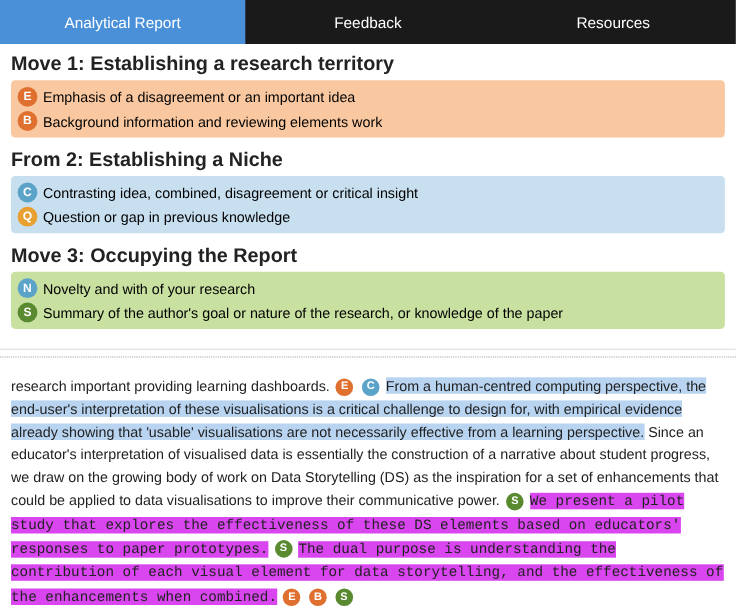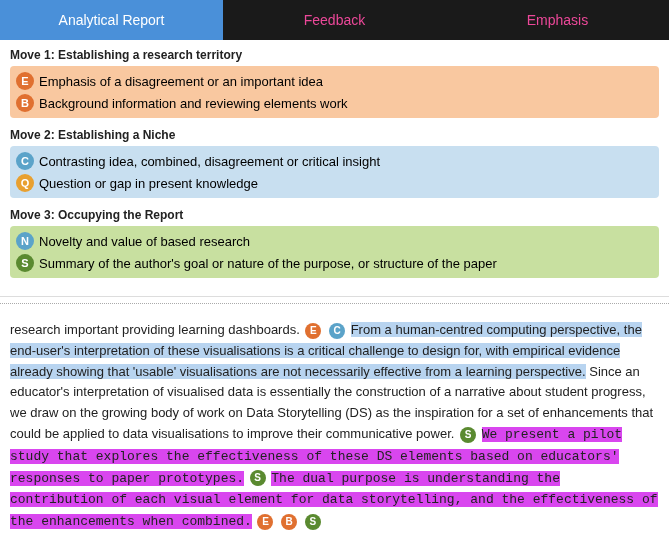--- a/index.html
+++ b/index.html
@@ -18,37 +18,37 @@
       background: #1a1a1a;
     }
     .tab {
       flex: 1;
       display: flex;
       align-items: center;
       justify-content: center;
       cursor: pointer;
       font-size: 14px;
       font-weight: 500;
-      color: #ec4899;
+      color: #ffffff;
     }
     .tab.active {
       background: #4a90d9;
       color: #fff;
     }
 
     
     .moves-container {
       padding: 8px 10px;
       border-bottom: 1px solid #ddd;
     }
     .move-section {
       margin-bottom: 10px;
     }
     .move-title {
-      font-size: 12px;
+      font-size: 18px;
       font-weight: bold;
       margin-bottom: 4px;
       color: #222;
     }
     .move-items {
       border-radius: 4px;
       padding: 4px 6px;
     }
     .move-item {
       display: flex;
@@ -132,64 +132,64 @@
 <body>
 
 <div class="tab-bar">
   <div class="tab active">
     <span>Analytical Report</span>
   </div>
   <div class="tab">
     <span>Feedback</span>
   </div>
   <div class="tab">
-    <span>Emphasis</span>
+    <span>Resources</span>
   </div>
 </div>
 
 <div class="moves-container">
 
   <div class="move-section">
     <div class="move-title">Move 1: Establishing a research territory</div>
     <div class="move-items move1-bg">
       <div class="move-item">
         <span class="badge badge-E">E</span>
         <span>Emphasis of a disagreement or an important idea</span>
       </div>
       <div class="move-item">
         <span class="badge badge-B">B</span>
         <span>Background information and reviewing elements work</span>
       </div>
     </div>
   </div>
 
   <div class="move-section">
-    <div class="move-title">Move 2: Establishing a Niche</div>
+    <div class="move-title">From 2: Establishing a Niche</div>
     <div class="move-items move2-bg">
       <div class="move-item">
         <span class="badge badge-C">C</span>
         <span>Contrasting idea, combined, disagreement or critical insight</span>
       </div>
       <div class="move-item">
         <span class="badge badge-Q">Q</span>
-        <span>Question or gap in present knowledge</span>
+        <span>Question or gap in previous knowledge</span>
       </div>
     </div>
   </div>
 
   <div class="move-section">
     <div class="move-title">Move 3: Occupying the Report</div>
     <div class="move-items move3-bg">
       <div class="move-item">
         <span class="badge badge-N">N</span>
-        <span>Novelty and value of based research</span>
+        <span>Novelty and with of your research</span>
       </div>
       <div class="move-item">
         <span class="badge badge-S">S</span>
-        <span>Summary of the author's goal or nature of the purpose, or structure of the paper</span>
+        <span>Summary of the author's goal or nature of the research, or knowledge of the paper</span>
       </div>
     </div>
   </div>
 
 </div>
 
 <div class="dotted-line"></div>
 
 <div class="text-area">
   <p>

